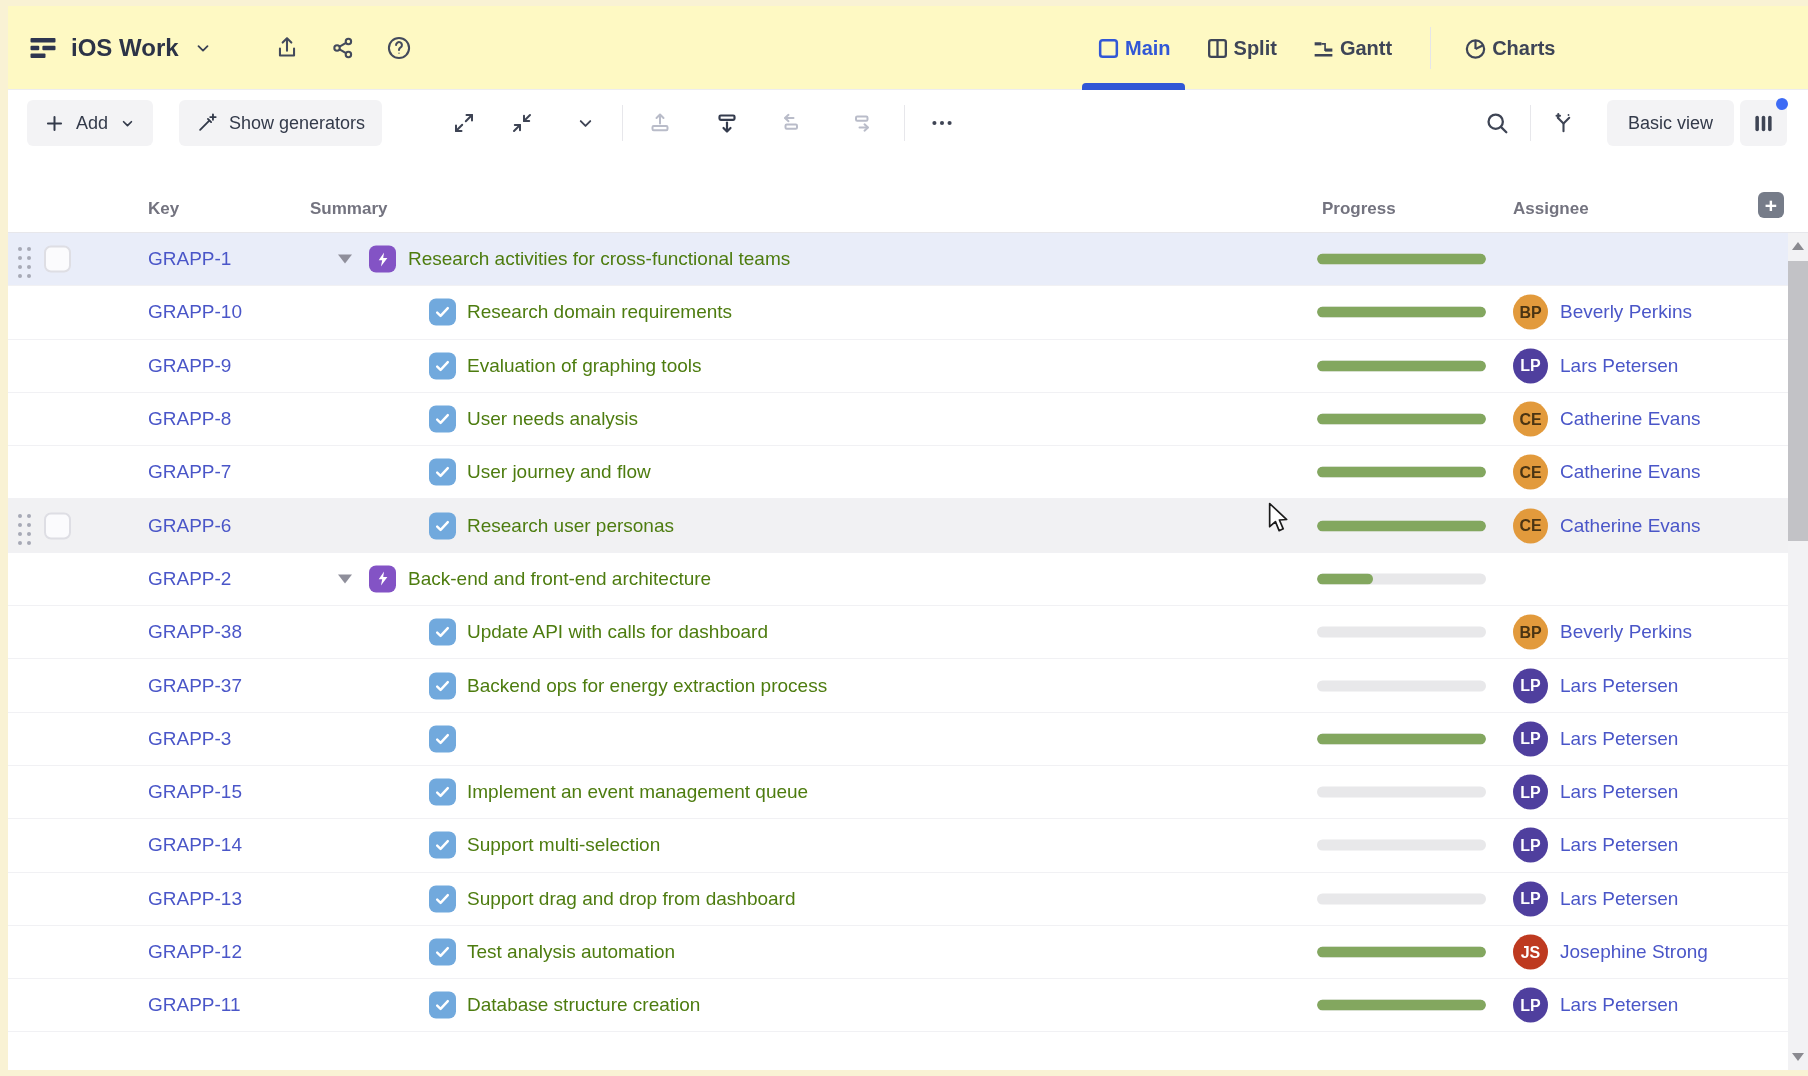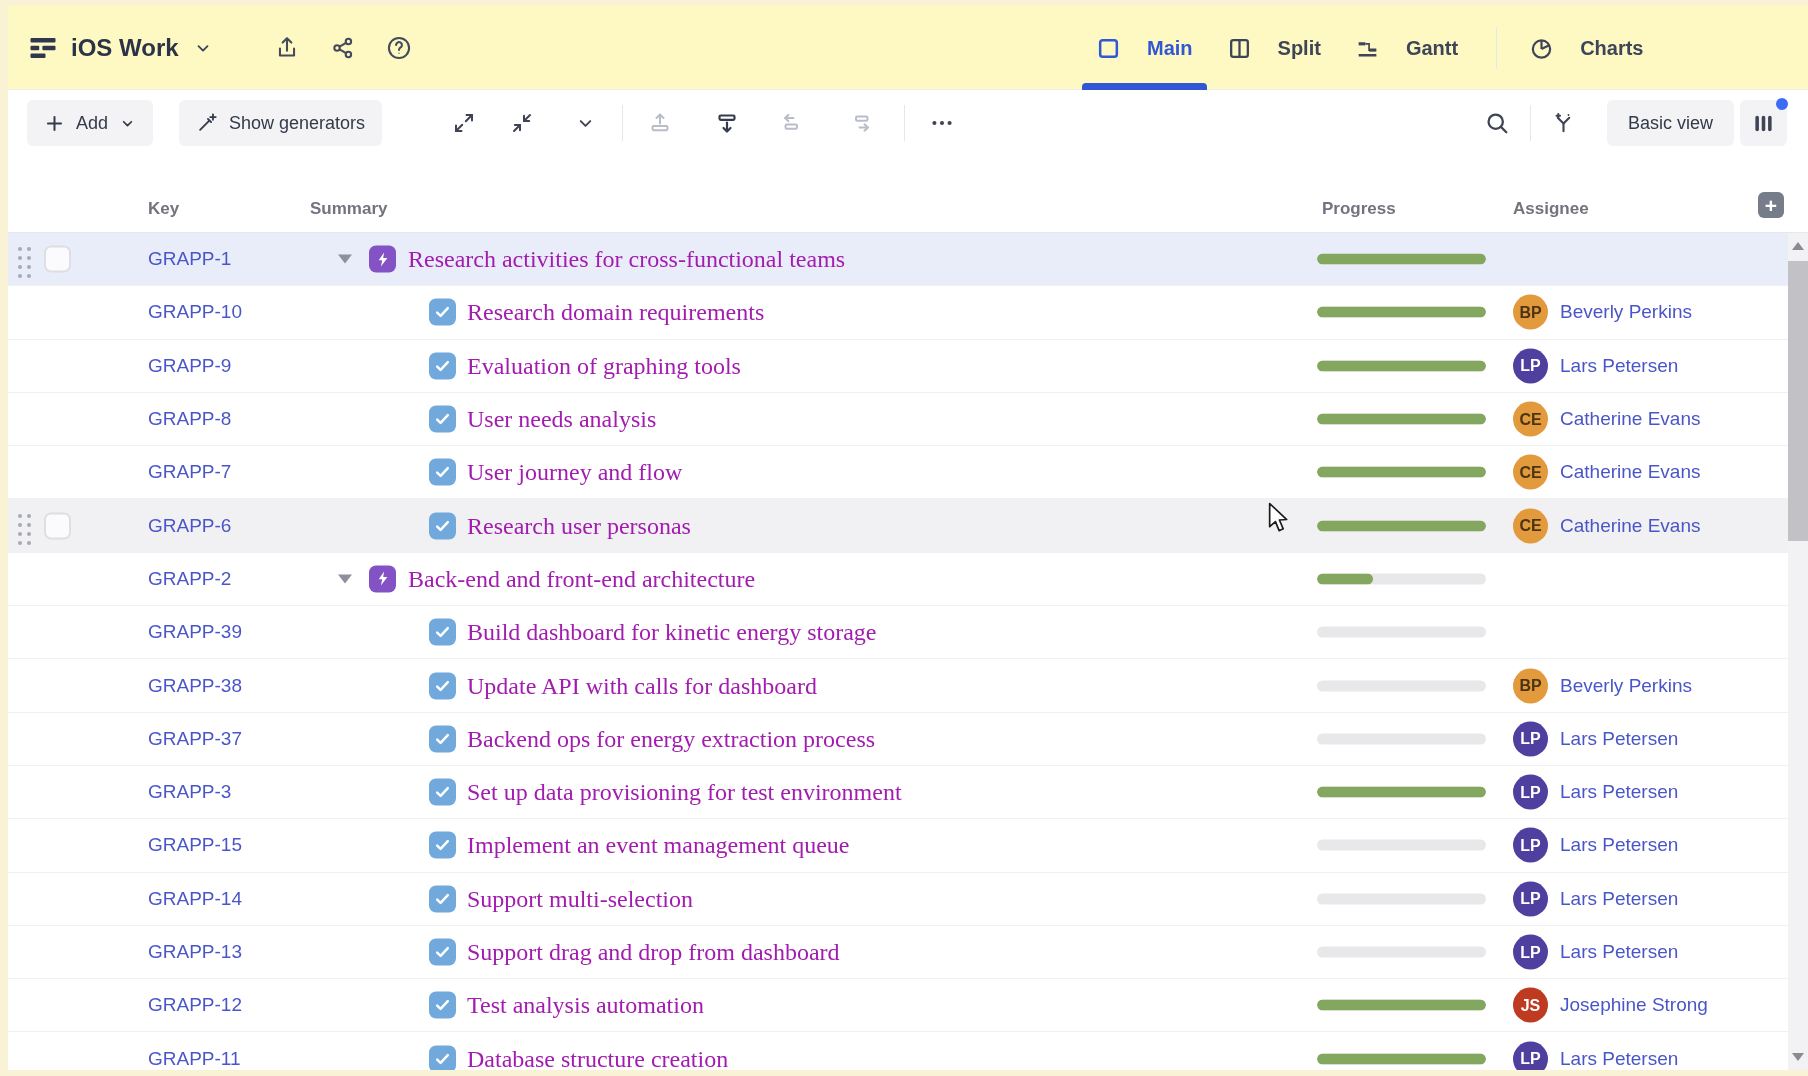--- a/index.html
+++ b/index.html
@@ -11,21 +11,21 @@
   
   .topnav { position:absolute; left:0; top:0; width:100%; height:84px; background:#fef9c3;
             border-bottom:1px solid #EDEDF0; }
   .brand { position:absolute; left:20px; top:0; height:84px; display:flex; align-items:center; gap:13px; }
   .app-title { font-size:24px; font-weight:700; color:#2C3347; }
   .title-chevron { margin-left:2px; display:flex; }
   .top-icons { position:absolute; left:266px; top:0; height:84px; display:flex; align-items:center; gap:30px; }
   .icon-btn { width:26px; height:26px; display:flex; align-items:center; justify-content:center; cursor:pointer; }
 
   .tabs { position:absolute; left:1088px; top:0; height:84px; display:flex; align-items:center; }
-  .tab { position:relative; height:84px; display:flex; align-items:center; gap:26px; margin-right:34px;
+  .tab { position:relative; height:84px; display:flex; align-items:center; gap:4px; margin-right:34px;
          font-size:20px; font-weight:700; color:#3E4557; cursor:pointer; }
   .tab.active { color:#3157D6; }
   .tab.active::after { content:""; position:absolute; left:-14px; right:-14px; bottom:0; height:7px;
          background:#3157D6; border-radius:4px 4px 0 0; }
   .tabs-divider { width:1px; height:42px; background:#E5E5EA; margin:0 32px 0 4px; }
 
   
   .toolbar { position:absolute; left:0; top:85px; width:100%; height:85px; background:#fff; }
   .btn { position:absolute; top:9px; height:46px; display:flex; align-items:center; gap:11px;
          background:#F3F3F5; border-radius:6px; padding:0 17px; font-size:18px; font-weight:500;
@@ -52,21 +52,21 @@
       box-shadow: 9px 0 0 #A7A9B6, 0 9px 0 #A7A9B6, 9px 9px 0 #A7A9B6,
                   0 18px 0 #A7A9B6, 9px 18px 0 #A7A9B6, 0 -9px 0 #A7A9B6, 9px -9px 0 #A7A9B6;
       margin-top:-1px; }
   .row-check { left:36px; width:27px; height:27px; border:2px solid #DEDEE4; border-radius:7px; background:#FBFBFD; }
   .key { left:140px; font-size:19px; color:#4A56C8; }
   .expander { left:330px; width:0; height:0; border-left:7px solid transparent;
               border-right:7px solid transparent; border-top:9px solid #8F8F9B; }
   .type-icon { width:27px; height:27px; border-radius:7px; display:flex; align-items:center; justify-content:center; }
   .type-icon.epic { left:361px; background:#8353C5; }
   .type-icon.task { left:421px; background:#71A9DD; }
-  .summary { font-size:24px; color:#a21caf; white-space:nowrap;font-family:Liberation Serif, serif; }
+  .summary { font-size:19px; color:#4d7c0f; white-space:nowrap; }
   .summary.epic { left:400px; }
   .summary.task { left:459px; }
   .progress { left:1309px; width:169px; height:11px; border-radius:6px; background:#E8E8EA; overflow:hidden; }
   .progress .fill { display:block; height:100%; background:#83A75F; border-radius:6px; }
   .avatar { left:1505px; width:35px; height:35px; border-radius:50%; display:flex; align-items:center;
             justify-content:center; font-size:16px; font-weight:700; }
   .name { left:1552px; font-size:19px; color:#4A56C8; white-space:nowrap; }
 
   
   .scrollbar { position:absolute; right:0; top:227px; width:20px; height:837px; background:#F2F2F4; }
@@ -407,35 +407,20 @@
             <path d="M13.6 1.5 L5.6 13.2 H10.8 L8.9 22.5 L18.6 9.8 H12.3 Z" fill="#FFFFFF"></path>
           </svg>
         </span>
       <span class="rowpiece summary epic">Back-end and front-end architecture</span>
       <span class="rowpiece progress">
           <i class="fill" style="width: 33%;"></i>
         </span>
 
     </div>
 
-    <div class="row">
-
-      <span class="rowpiece key">GRAPP-39</span>
-
-      <span class="rowpiece type-icon task">
-          <svg width="17" height="17" viewBox="0 0 24 24" fill="none" stroke="#FFFFFF" stroke-width="3.4" stroke-linecap="round" stroke-linejoin="round">
-            <path d="M4.5 12.8 L9.3 17.5 L19.5 6.5"></path>
-          </svg>
-        </span>
-      <span class="rowpiece summary task">Build dashboard for kinetic energy storage</span>
-      <span class="rowpiece progress">
-          <i class="fill" style="width: 0%;"></i>
-        </span>
-
-    </div>
 
     <div class="row">
 
       <span class="rowpiece key">GRAPP-38</span>
 
       <span class="rowpiece type-icon task">
           <svg width="17" height="17" viewBox="0 0 24 24" fill="none" stroke="#FFFFFF" stroke-width="3.4" stroke-linecap="round" stroke-linejoin="round">
             <path d="M4.5 12.8 L9.3 17.5 L19.5 6.5"></path>
           </svg>
         </span>
@@ -466,21 +451,20 @@
 
     <div class="row">
 
       <span class="rowpiece key">GRAPP-3</span>
 
       <span class="rowpiece type-icon task">
           <svg width="17" height="17" viewBox="0 0 24 24" fill="none" stroke="#FFFFFF" stroke-width="3.4" stroke-linecap="round" stroke-linejoin="round">
             <path d="M4.5 12.8 L9.3 17.5 L19.5 6.5"></path>
           </svg>
         </span>
-      <span class="rowpiece summary task">Set up data provisioning for test environment</span>
       <span class="rowpiece progress">
           <i class="fill" style="width: 100%;"></i>
         </span>
       <span class="rowpiece avatar" style="background: rgb(79, 63, 158); color: rgb(255, 255, 255);">LP</span>
       <span class="rowpiece name">Lars Petersen</span>
     </div>
 
     <div class="row">
 
       <span class="rowpiece key">GRAPP-15</span>

